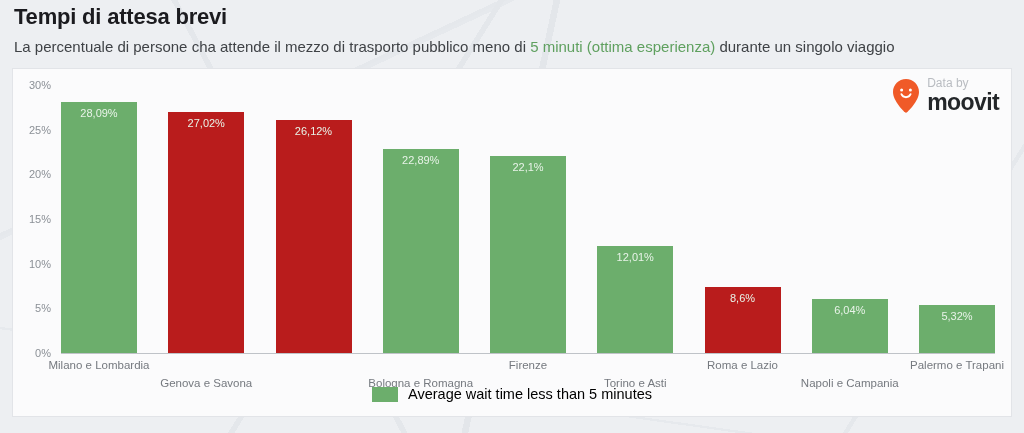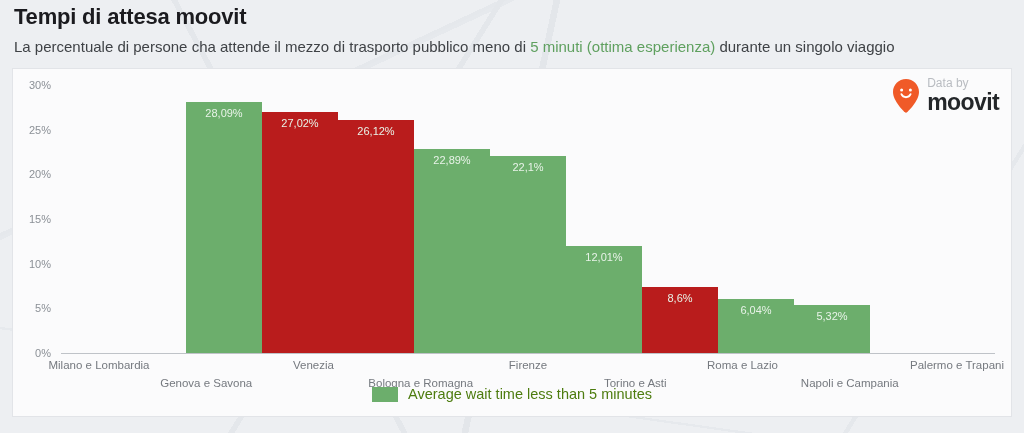--- a/index.html
+++ b/index.html
@@ -111,21 +111,21 @@
     height: 1px;
     background: #bfc3c8;
   }
 
   .bars {
     position: absolute;
     left: 0; right: 0; bottom: 0;
     height: 268px;
     display: flex;
     align-items: flex-end;
-    justify-content: center;
+    justify-content: space-between;
   }
 
   .bar-wrap {
     position: relative;
     width: 76px;
     height: 100%;
     display: flex;
     align-items: flex-end;
   }
 
@@ -171,31 +171,31 @@
     align-items: center;
     justify-content: center;
     gap: 10px;
   }
   .legend-swatch {
     width: 26px; height: 15px;
     background: #6cae6c;
   }
   .legend-label {
     font-size: 14.5px;
-    color: #4d7c0f;
+    color: #000000;
   }
 </style>
 </head>
 <body>
 
 <div class="map-bg"></div>
 
 <div class="page">
 
-  <div class="page-title">Tempi di attesa moovit</div>
+  <div class="page-title">Tempi di attesa brevi</div>
 
   <div class="subtitle"><span>La percentuale di persone cha attende il mezzo di trasporto pubblico meno di </span><span class="hl">5 minuti (ottima esperienza)</span><span> durante un singolo viaggio</span></div>
 
   <div class="panel">
 
     <div class="logo">
       <span class="pin">
         <svg width="26" height="34" viewBox="0 0 26 34">
           <path d="M13 0C5.8 0 0 5.8 0 13c0 9.1 11.2 19.6 11.7 20.1a1.9 1.9 0 0 0 2.6 0C14.8 32.6 26 22.1 26 13 26 5.8 20.2 0 13 0z" fill="#f05a28"></path>
           <circle cx="8.6" cy="11" r="1.5" fill="#ffffff"></circle>
@@ -265,21 +265,20 @@
               <span class="bar-value">5,32%</span>
             </div>
           </div>
         </div>
     </div>
 
     <div class="baseline"></div>
     <div class="xlabels">
         <div class="xlabel row0" style="left: -42px;">Milano e Lombardia</div>
         <div class="xlabel row1" style="left: 65.25px;">Genova e Savona</div>
-        <div class="xlabel row0" style="left: 172.5px;">Venezia</div>
         <div class="xlabel row1" style="left: 279.75px;">Bologna e Romagna</div>
         <div class="xlabel row1" style="left: 494.25px;">Torino e Asti</div>
         <div class="xlabel row0" style="left: 387px;">Firenze</div>
         <div class="xlabel row0" style="left: 601.5px;">Roma e Lazio</div>
         <div class="xlabel row1" style="left: 708.75px;">Napoli e Campania</div>
         <div class="xlabel row0" style="left: 816px;">Palermo e Trapani</div>
       </div>
 
     <div class="legend">
       <span class="legend-swatch" style="background: rgb(108, 174, 108);"></span>

